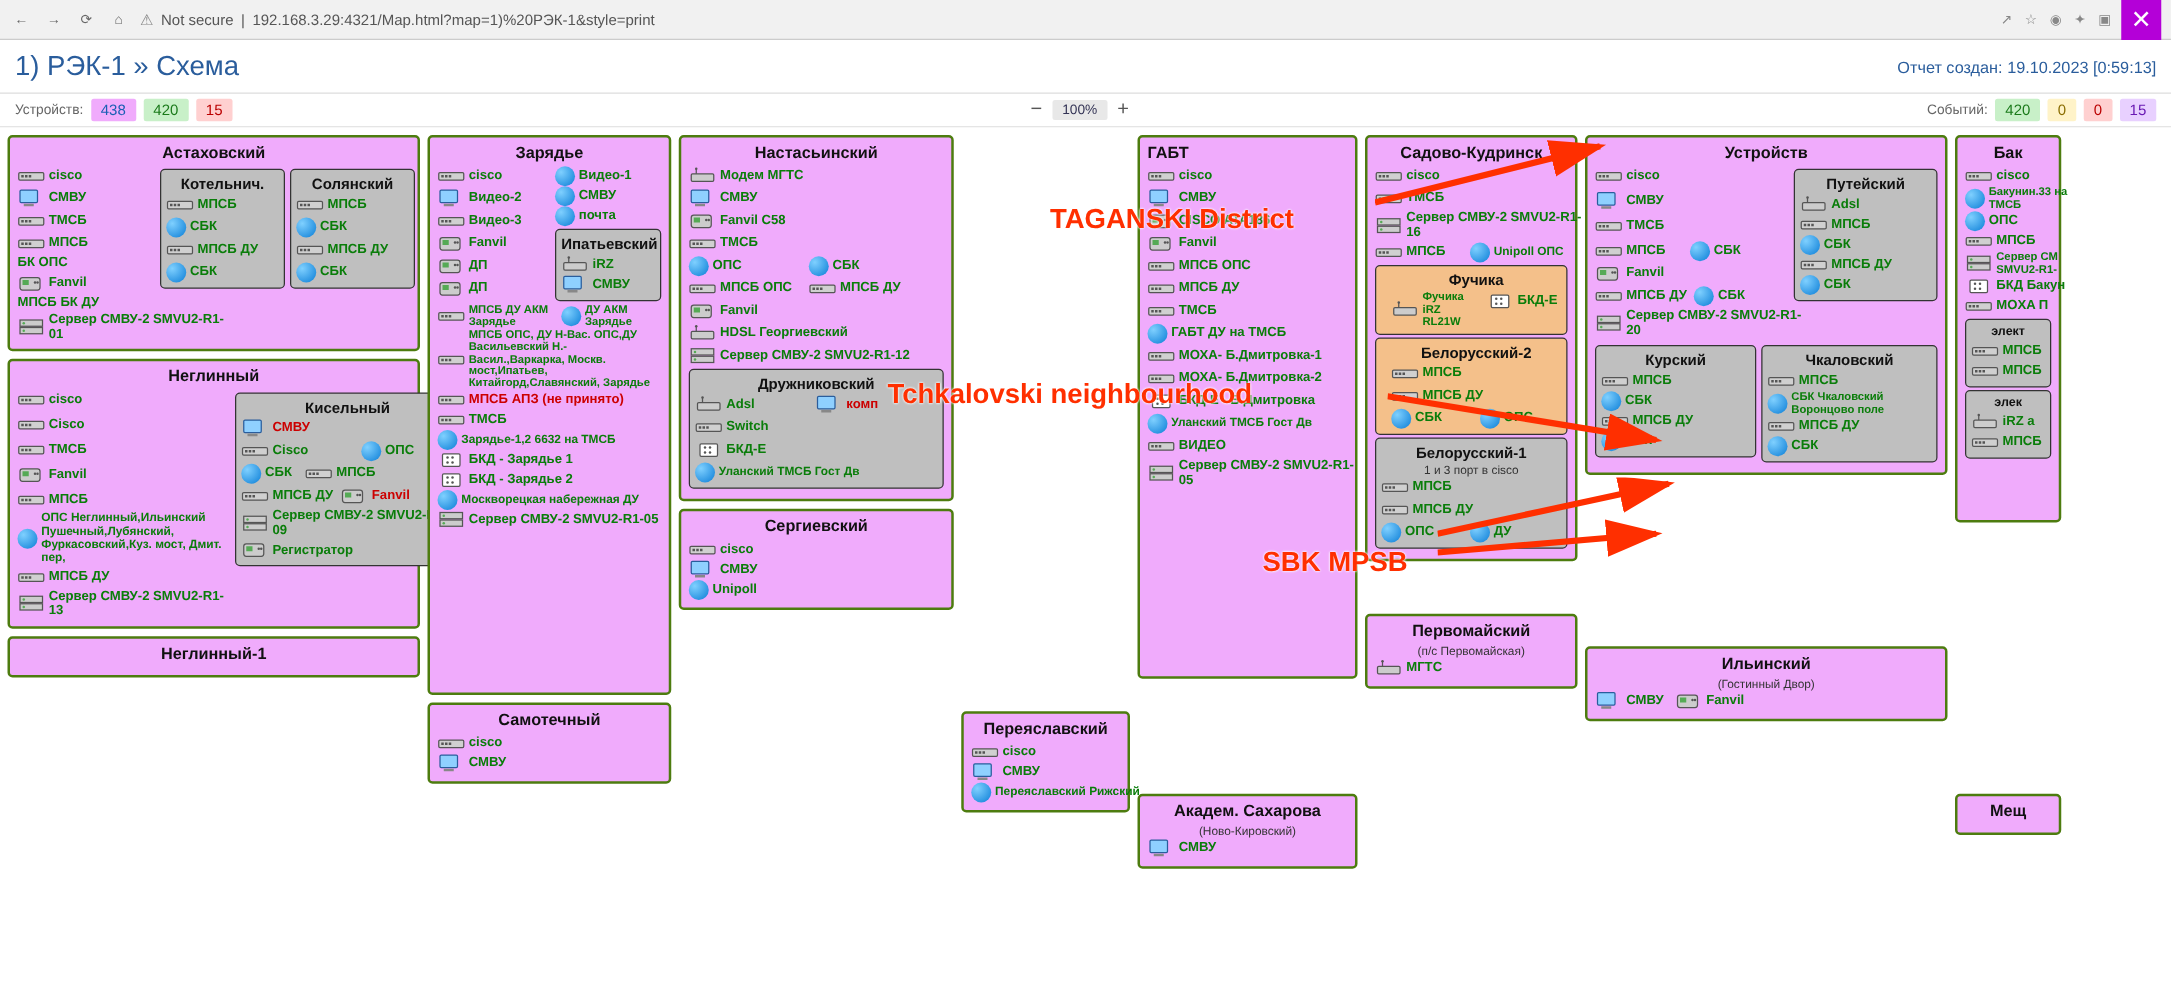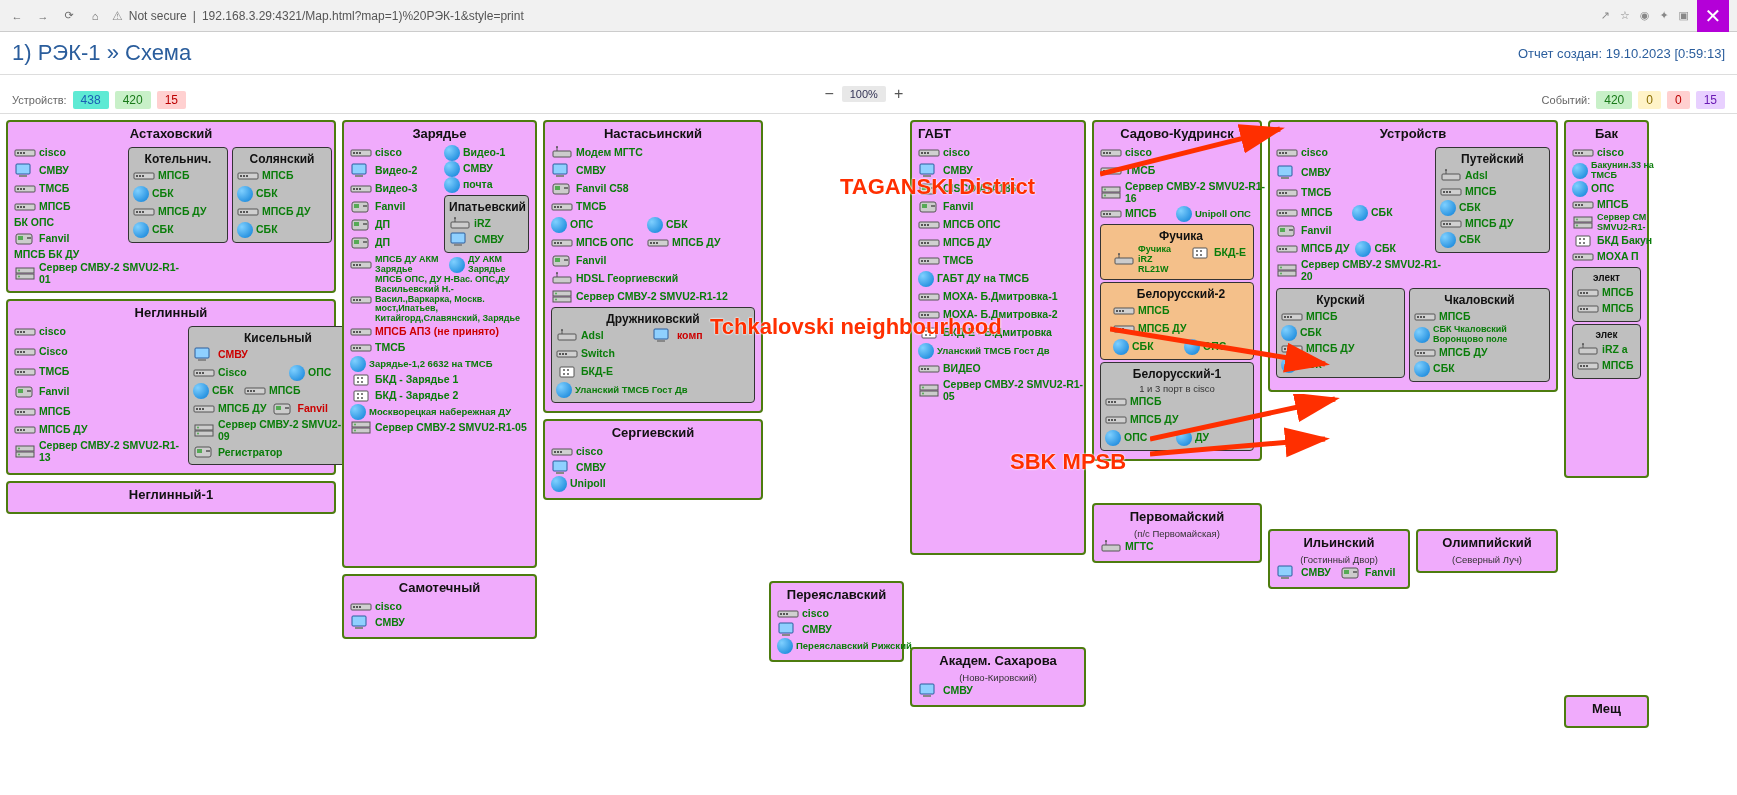--- a/index.html
+++ b/index.html
@@ -9,24 +9,24 @@
   .browser-bar .url { flex: 1; display: flex; align-items: center; gap: 6px; color: #555; font-size: 12px; }
   .browser-bar .url .lock { color: #888; }
   .browser-bar .right-icons { display: flex; gap: 10px; color: #888; }
   .close-x { width: 32px; height: 32px; background: #b400d8; color: #fff; display: flex; align-items: center; justify-content: center; font-size: 20px; cursor: pointer; }
   
   .header { padding: 8px 12px; display: flex; justify-content: space-between; align-items: center; border-bottom: 1px solid #ddd; }
   .header h1 { font-size: 22px; font-weight: normal; color: #2a5d9c; }
   .header .report-time { color: #2a5d9c; font-size: 13px; }
   
   .stats-bar { padding: 4px 12px; display: flex; justify-content: space-between; align-items: center; border-bottom: 1px solid #ddd; }
-  .stats-bar .left, .stats-bar .right { display: flex; align-items: center; gap: 6px; margin-top: 12px; }
+  .stats-bar .left, .stats-bar .right { display: flex; align-items: center; gap: 6px; }
   .stats-bar .label { color: #666; }
   .badge { padding: 2px 8px; border-radius: 2px; font-size: 12px; }
-  .badge.blue { background: #5eead4; color: #1a5fb4; }
+  .badge.blue { background: #f0abfc; color: #1a5fb4; }
   .badge.green { background: #c8f0c8; color: #1a7a1a; }
   .badge.red { background: #ffd0d0; color: #b00; }
   .badge.yellow { background: #fff3c8; color: #8a6d00; }
   .badge.purple { background: #e8d0ff; color: #6a1ab4; }
   .zoom-ctrl { display: flex; align-items: center; gap: 8px; }
   .zoom-ctrl button { border: none; background: none; font-size: 16px; cursor: pointer; color: #555; }
   .zoom-ctrl .pct { background: #e8e8e8; padding: 2px 8px; border-radius: 2px; color:#335;}
   
   .canvas { background: #fff; padding: 6px; display: flex; gap: 6px; align-items: flex-start; position: relative; overflow: hidden;}
   .col { display: flex; flex-direction: column; gap: 6px; }
@@ -311,20 +311,24 @@
               <span class="lbl">Fanvil</span>
             </div>
           <div class="item wide"></div>
           <div class="item">
               <span class="ico">
                 <svg>
                   <use href="#i-switch"></use>
                 </svg>
               </span>
               <span class="lbl">МПСБ</span>
+            </div>
+          <div class="item wide">
+              <span class="globe"></span>
+              <span class="lbl" style="font-size:9.5px">ОПС Неглинный,Ильинский Пушечный,Лубянский, Фуркасовский,Куз. мост, Дмит. пер,</span>
             </div>
           <div class="item">
               <span class="ico">
                 <svg>
                   <use href="#i-switch"></use>
                 </svg>
               </span>
               <span class="lbl">МПСБ ДУ</span>
             </div>
           <div class="item wide">
@@ -1220,29 +1224,25 @@
           <div class="item" style="min-width:60px">
               <span class="ico">
                 <svg>
                   <use href="#i-phone"></use>
                 </svg>
               </span>
               <span class="lbl">Fanvil</span>
             </div>
         </div>
       </div>
-      <div class="region" style="flex:1">
-        <div class="title">Олимпийский</div>
-        <div class="subtext" style="text-align:center">(Северный Луч)</div>
-      </div>
     </div>
   </div>
 
   <div class="col" style="width:85px">
-    <div class="region" style="height:358px">
+    <div class="region" style="height:310px">
       <div class="title">Бак</div>
       <div class="item">
           <span class="ico">
             <svg>
               <use href="#i-switch"></use>
             </svg>
           </span>
           <span class="lbl">cisco</span>
         </div>
       <div class="item">

